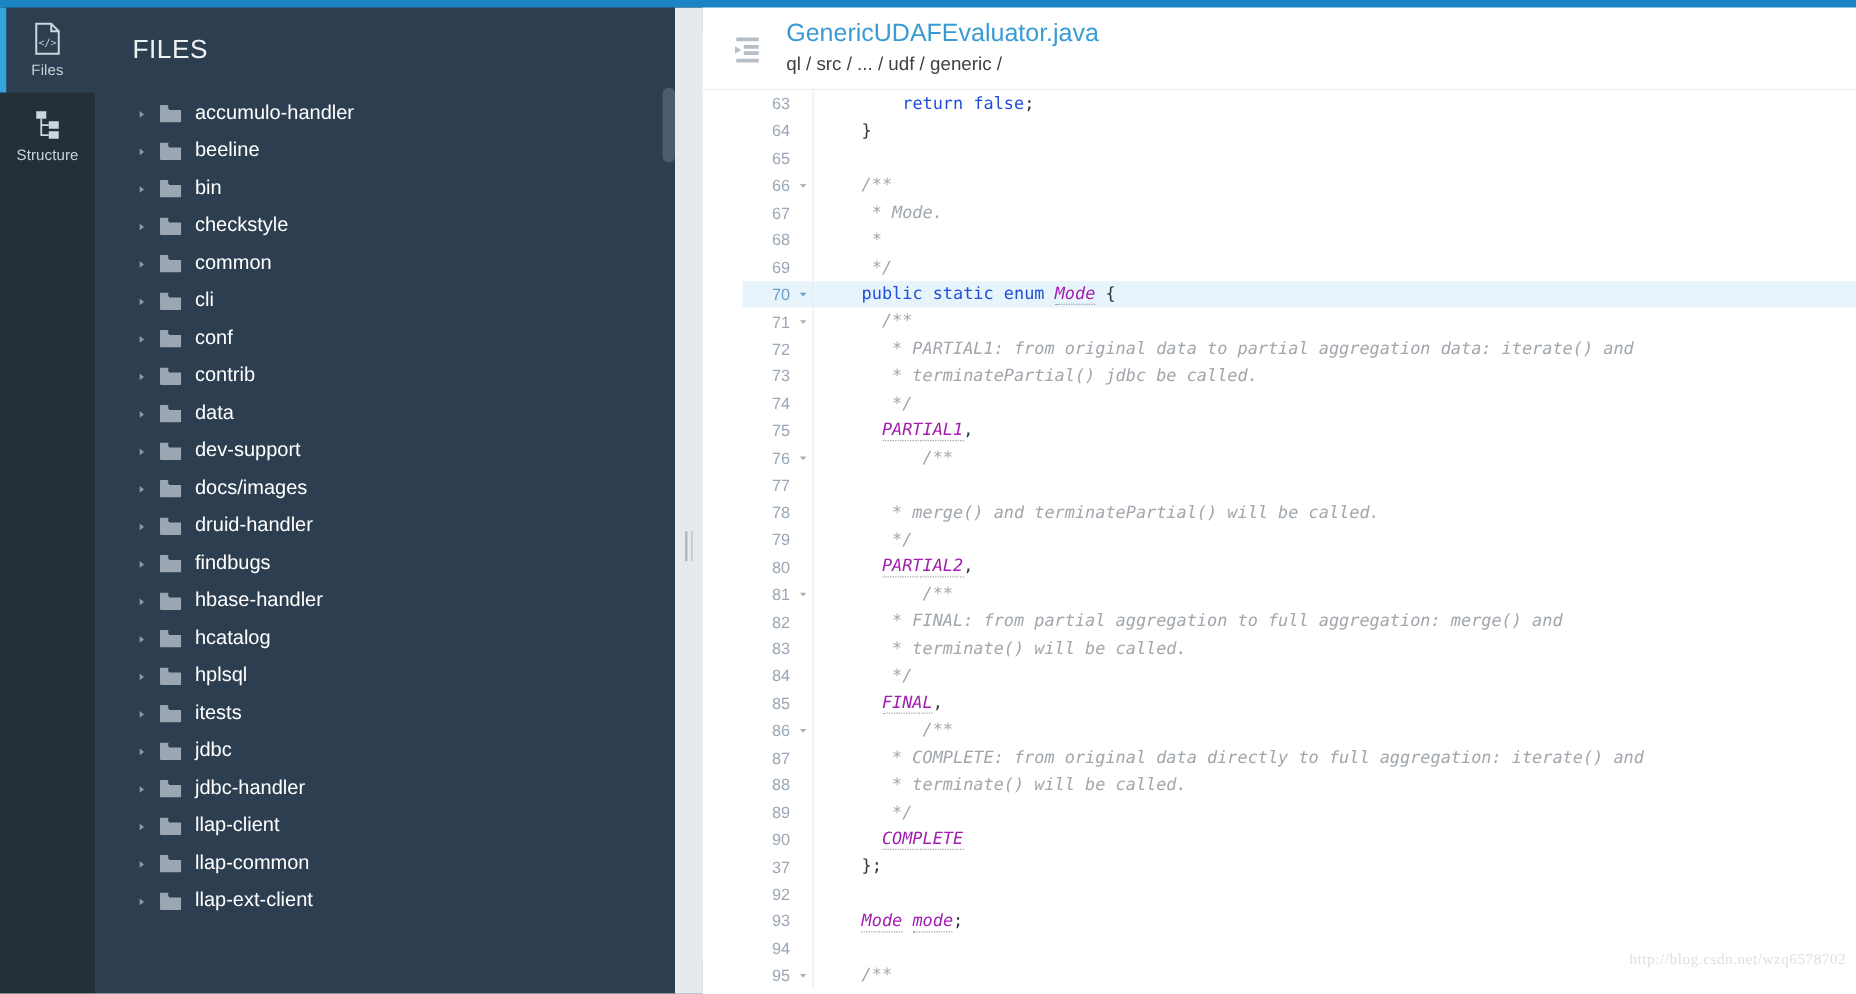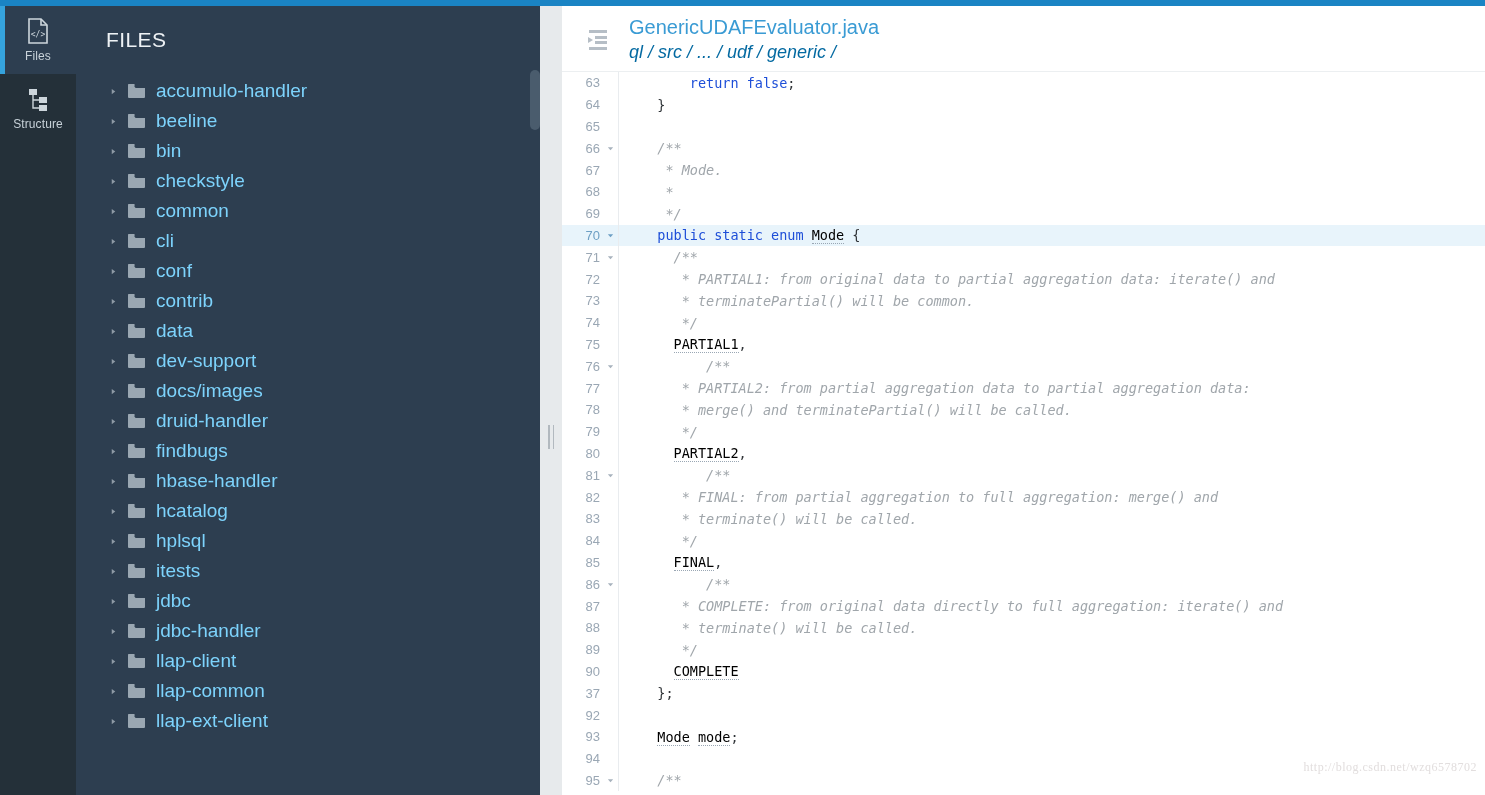--- a/index.html
+++ b/index.html
@@ -48,21 +48,21 @@
   .tree-row {
     display:flex; align-items:center; height:30px;
     padding-left:30px; cursor:pointer;
   }
   .caret {
     width:14px; flex:0 0 14px; display:flex; align-items:center; justify-content:center;
   }
   .caret svg { display:block; }
   .folder-icon { width:17px; height:14px; flex:0 0 17px; margin-left:8px; }
   .tree-label {
-    font-size:19px; color:#7dd3fc; margin-left:11px;
+    font-size:16px; color:#ffffff; margin-left:11px;
     white-space:nowrap; font-weight:400;
   }
 
   
   .panel-scroll-track {
     position:absolute; right:22px; top:70px; width:10px; height:725px;
   }
   .panel-scroll-thumb {
     position:absolute; top:0; left:0; width:10px; height:60px;
     background:#4a5c6d; border-radius:6px; cursor:pointer;
@@ -86,26 +86,26 @@
   .editor-header {
     height:66px; flex:0 0 66px; display:flex; align-items:center;
     padding-left:22px; border-bottom:1px solid #eceff1; background:#fff;
   }
   .collapse-icon { width:28px; height:26px; flex:0 0 28px; cursor:pointer; }
   .header-text { margin-left:17px; }
   .file-name {
     font-size:20px; color:#3a9bd4; line-height:26px; font-weight:400;
   }
   .breadcrumb {
-    font-size:18px; color:#0369a1; line-height:22px; margin-top:1px;font-style:italic;
+    font-size:15px; color:#404040; line-height:22px; margin-top:1px;
   }
 
   
   .code-area {
-    flex:1 1 auto; position:relative; overflow:hidden; background:#fff;
+    flex:1 1 auto; position:relative; overflow:hidden; background:#fff;padding-left:32px;
   }
   .code-line {
     display:flex; height:21.8px; align-items:center;
     font-family:"DejaVu Sans Mono", monospace; font-size:13.5px;
   }
   .code-line.hl { background:#e8f4fb; }
   .ln {
     width:40px; flex:0 0 40px; text-align:right;
     color:#9aa7b4; font-size:13px; padding-right:2px;
     font-family:"Liberation Sans", sans-serif; user-select:none;
@@ -117,21 +117,21 @@
   }
   .gutter-sep {
     width:1px; flex:0 0 1px; align-self:stretch; background:#e9ecef; margin-right:0px;
   }
   .code-text {
     padding-left:22px; white-space:pre; color:#2f3337;
     letter-spacing:0px;
   }
   .kw  { color:#1d4ed8; }
   .cmt { color:#a0a6ab; font-style:italic; }
-  .idn { color:#000000; border-bottom:1px dotted #9aa7b4; }
+  .idn { color:#a21caf; border-bottom:1px dotted #9aa7b4;font-style:italic; }
   .pln { color:#2f3337; }
 
   .watermark {
     position:absolute; right:8px; bottom:20px;
     font-family:"Liberation Serif", serif; font-size:12px;
     color:#e2dede; letter-spacing:.5px; user-select:none; pointer-events:none;
   }
 </style>
 </head>
 <body>
@@ -539,21 +539,21 @@
           <div class="code-line">
             <span class="ln">72</span>
             <span class="fold"></span>
             <span class="gutter-sep"></span>
             <span class="code-text"><span class="cmt">     * PARTIAL1: from original data to partial aggregation data: iterate() and</span></span>
           </div>
           <div class="code-line">
             <span class="ln">73</span>
             <span class="fold"></span>
             <span class="gutter-sep"></span>
-            <span class="code-text"><span class="cmt">     * terminatePartial() will be common.</span></span>
+            <span class="code-text"><span class="cmt">     * terminatePartial() jdbc be called.</span></span>
           </div>
           <div class="code-line">
             <span class="ln">74</span>
             <span class="fold"></span>
             <span class="gutter-sep"></span>
             <span class="code-text"><span class="cmt">     */</span></span>
           </div>
           <div class="code-line">
             <span class="ln">75</span>
             <span class="fold"></span>
@@ -567,21 +567,20 @@
                 <path d="M1 2.5 L7 2.5 L4 6 Z" fill="#a7b2bd"></path>
               </svg>
             </span>
             <span class="gutter-sep"></span>
             <span class="code-text"><span class="cmt">        /**</span></span>
           </div>
           <div class="code-line">
             <span class="ln">77</span>
             <span class="fold"></span>
             <span class="gutter-sep"></span>
-            <span class="code-text"><span class="cmt">     * PARTIAL2: from partial aggregation data to partial aggregation data:</span></span>
           </div>
           <div class="code-line">
             <span class="ln">78</span>
             <span class="fold"></span>
             <span class="gutter-sep"></span>
             <span class="code-text"><span class="cmt">     * merge() and terminatePartial() will be called.</span></span>
           </div>
           <div class="code-line">
             <span class="ln">79</span>
             <span class="fold"></span>

